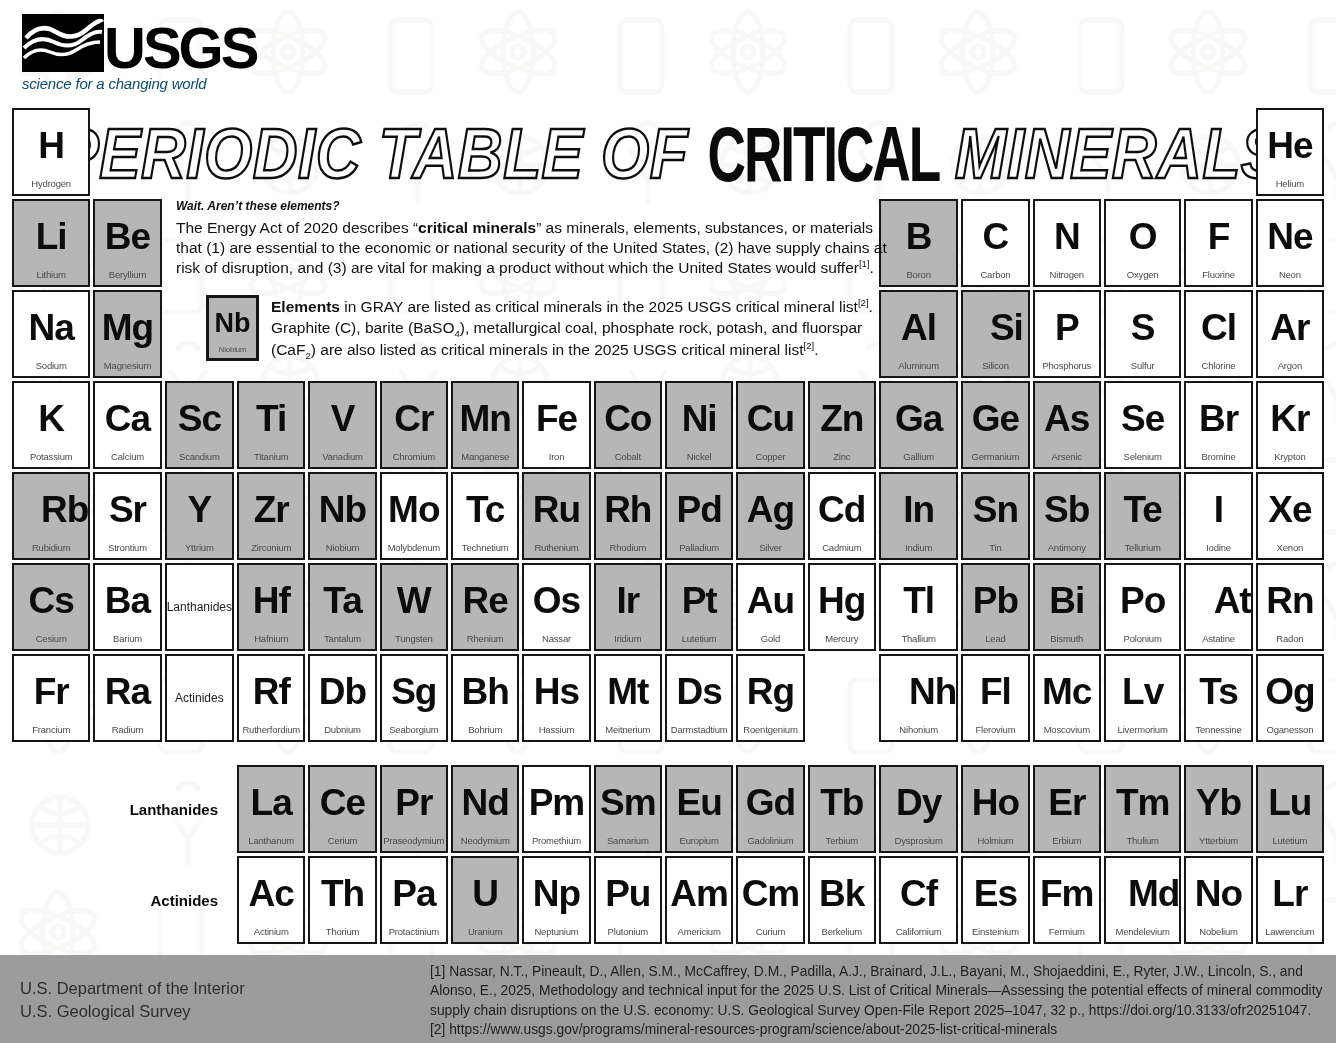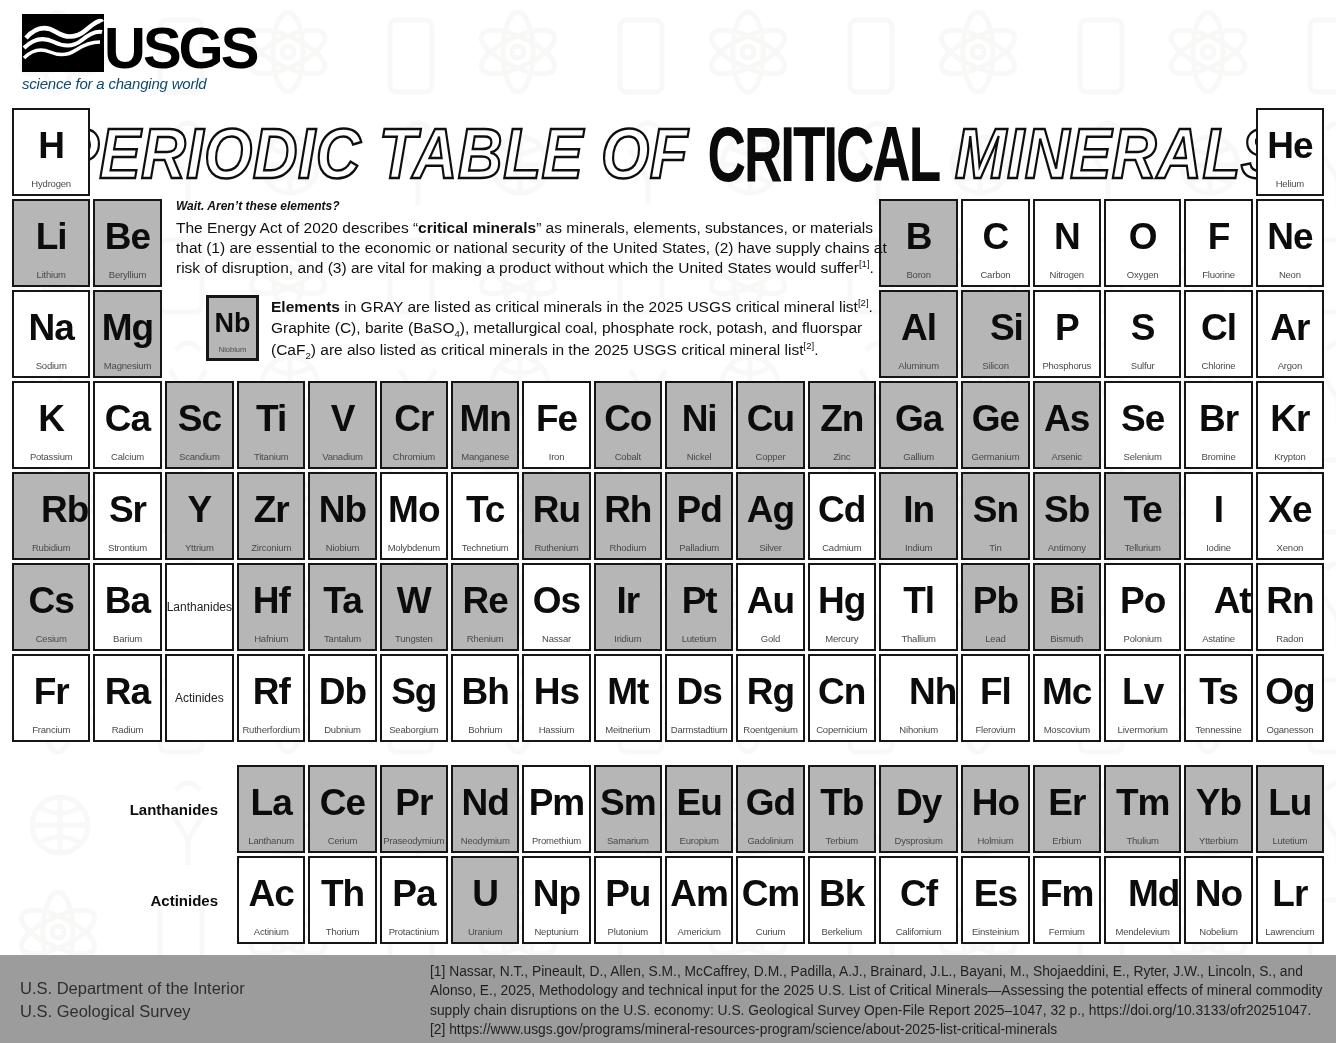--- a/index.html
+++ b/index.html
@@ -443,24 +443,20 @@
       <div class="nm">Meitnerium</div>
     </div>
     <div class="cell" style="grid-area: 7 / 10;">
       <div class="sym">Ds</div>
       <div class="nm">Darmstadtium</div>
     </div>
     <div class="cell" style="grid-area: 7 / 11;">
       <div class="sym">Rg</div>
       <div class="nm">Roentgenium</div>
     </div>
-    <div class="cell" style="grid-area: 7 / 12;">
-      <div class="sym">Cn</div>
-      <div class="nm">Copernicium</div>
-    </div>
     <div class="cell" style="grid-area: 7 / 13; padding-left: 28px;">
       <div class="sym">Nh</div>
       <div class="nm">Nihonium</div>
     </div>
     <div class="cell" style="grid-area: 7 / 14;">
       <div class="sym">Fl</div>
       <div class="nm">Flerovium</div>
     </div>
     <div class="cell" style="grid-area: 7 / 15;">
       <div class="sym">Mc</div>

